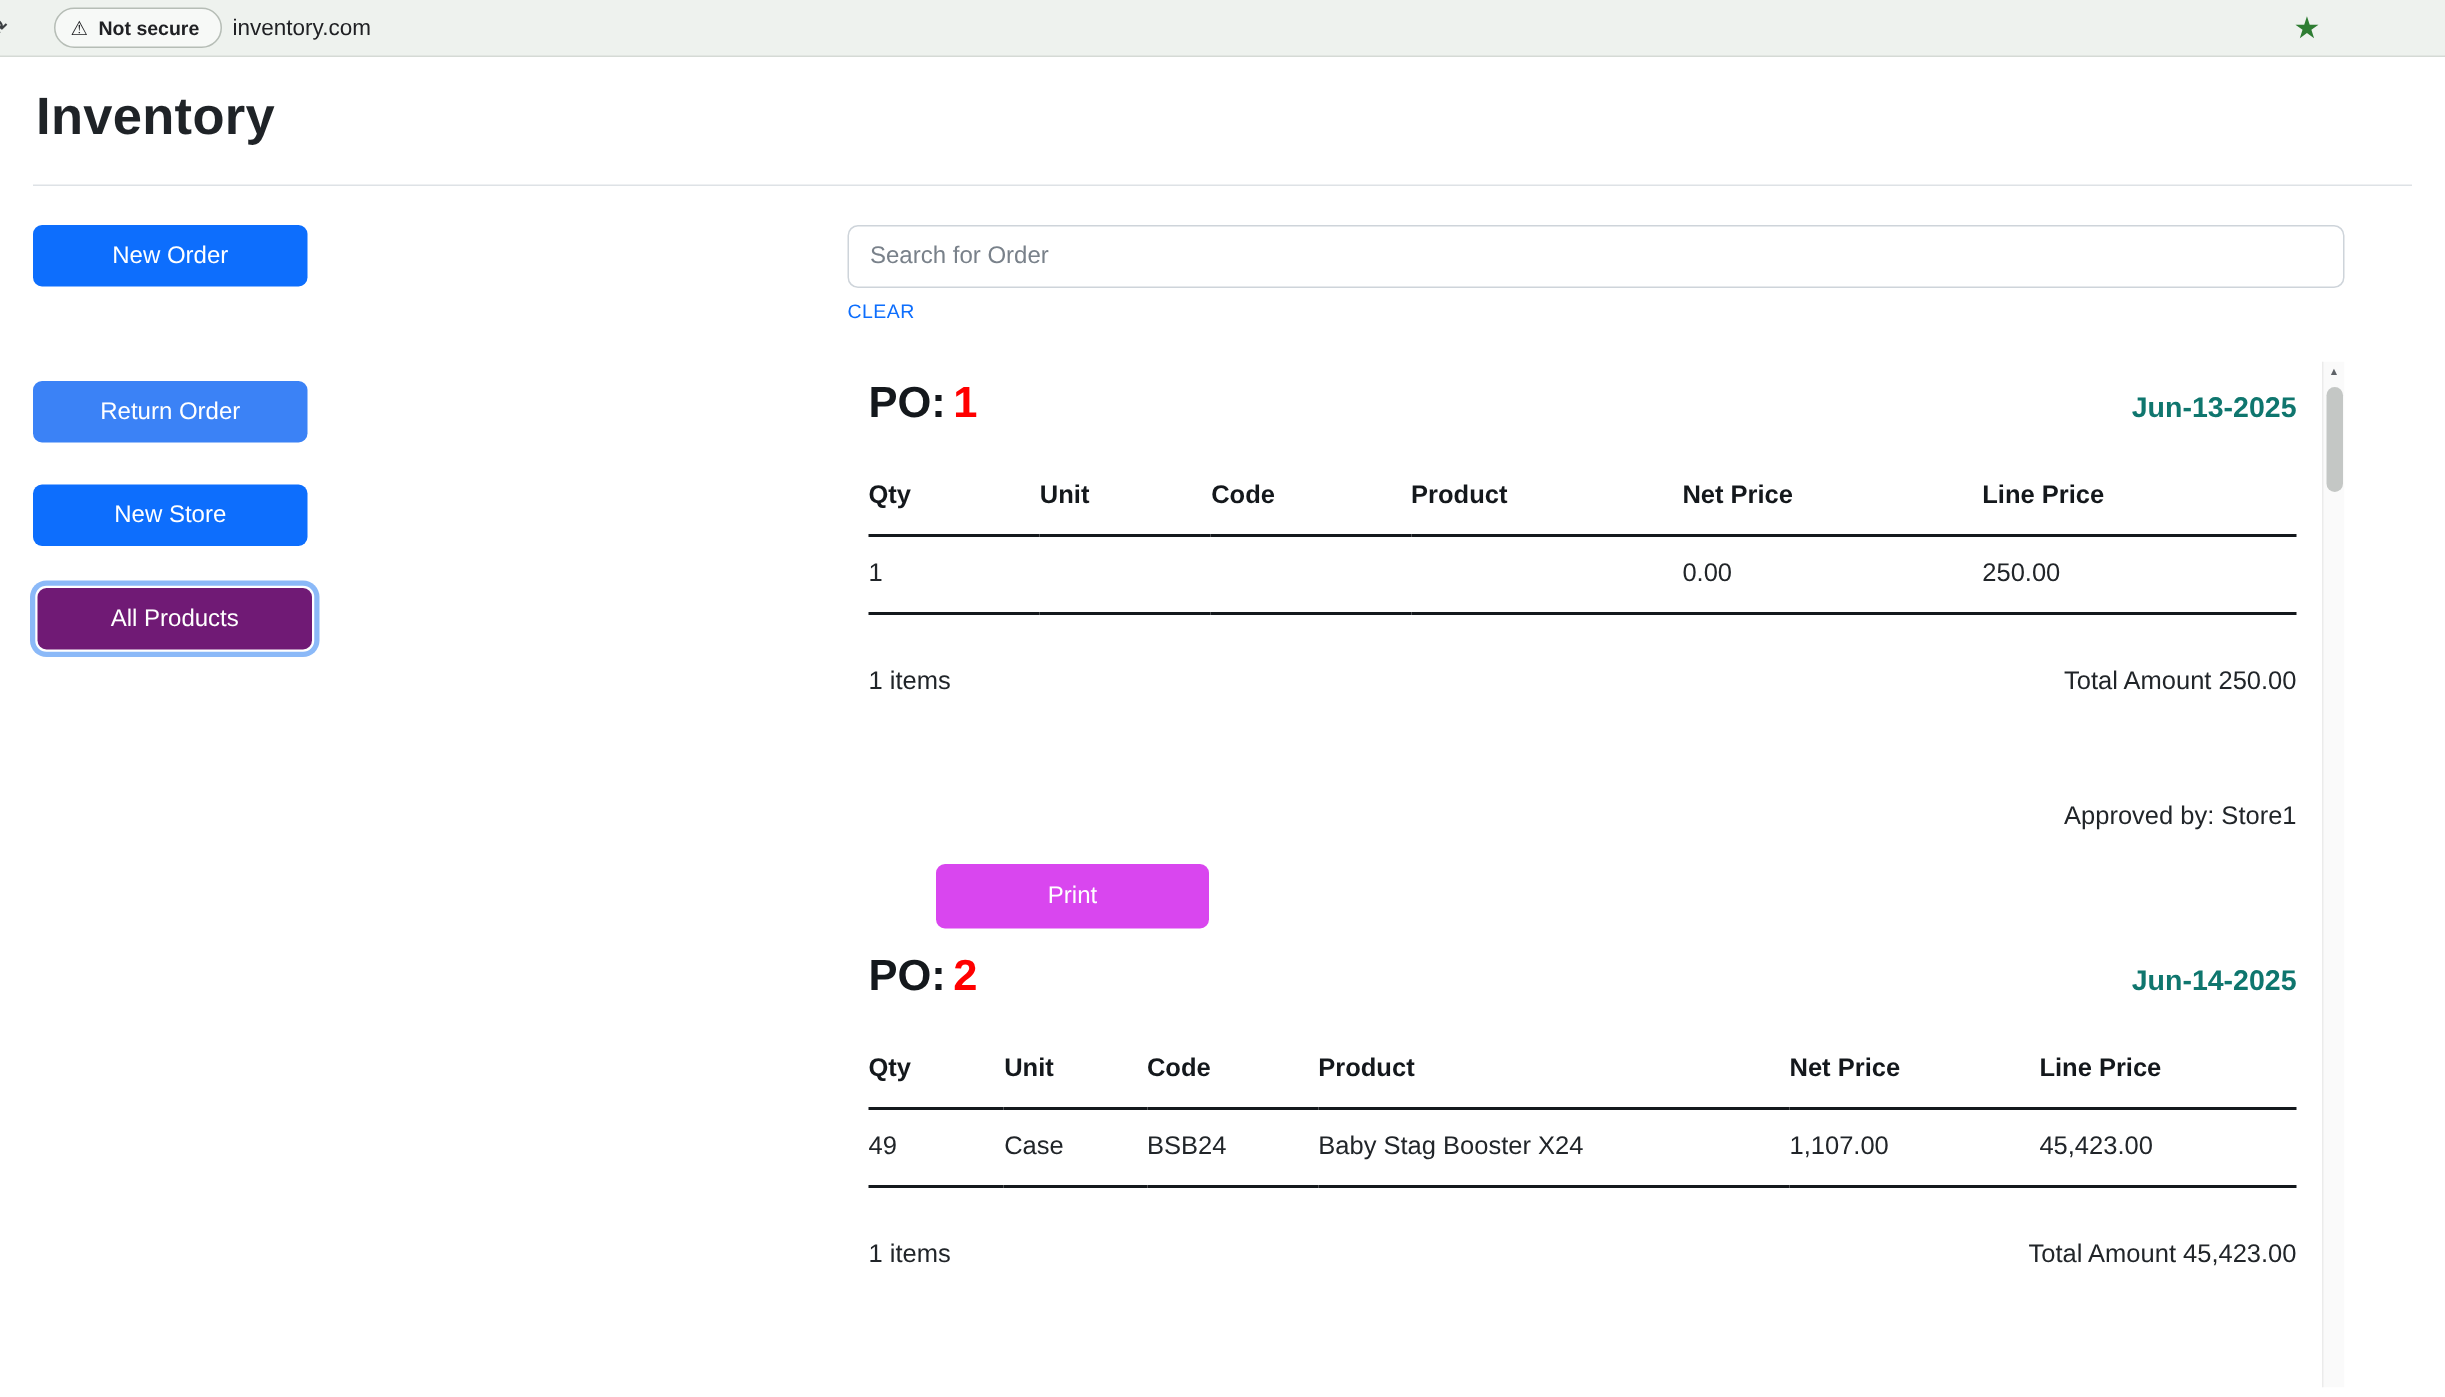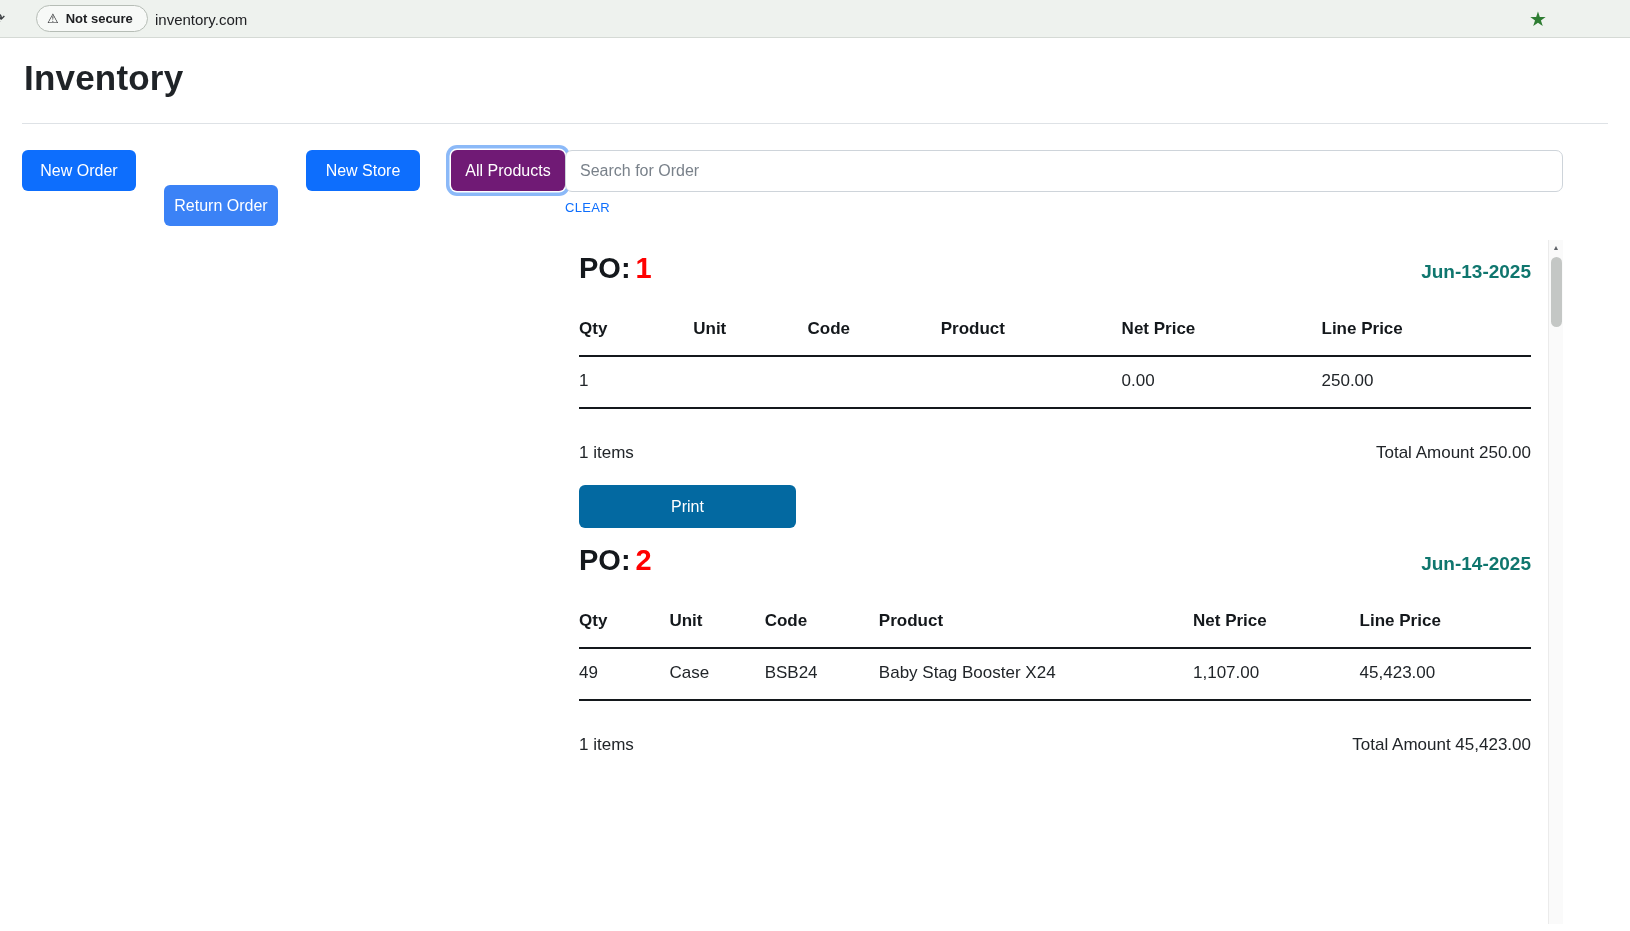--- a/index.html
+++ b/index.html
@@ -23,21 +23,21 @@
   .chip-label { font-size:13px; font-weight:bold; color:#202124; }
   .url { position:absolute; left:155px; top:50%; transform:translateY(-50%); font-size:15px; color:#202124; }
   .star { position:absolute; left:1529px; top:50%; transform:translateY(-52%); font-size:20px; color:#2e7d32; }
 
   
   h1.page-title { margin:20px 0 0 24px; font-size:35px; font-weight:700; color:#1f2327; letter-spacing:.2px; }
   .rule { margin:25px 22px 0 22px; border-top:1px solid #dee2e6; }
   .content { display:flex; padding-left:22px; margin-top:26px; }
 
   
-  .sidebar { width:543px; flex:none; display:flex; flex-direction:row; gap:28px; align-items:flex-start; }
+  .sidebar { width:543px; flex:none; display:flex; flex-direction:column; gap:28px; align-items:flex-start; }
   .btn {
     width:183px; height:41px; border:none; border-radius:6px;
     color:#fff; font-size:16px; font-family:inherit; cursor:pointer;
   }
   .btn.primary { background:#0d6efd; }
   .btn.secondary { background:#3b82f6;margin-top:35px; }
   .btn.focused { background:#701a75; margin-left:3px; box-shadow:0 0 0 1.5px #ffffff, 0 0 0 5px #8bb9f8; }
 
   
   .main { width:998px; flex:none; }
@@ -60,23 +60,23 @@
 
   table.t { width:100%; border-collapse:collapse; margin-top:20px; table-layout:fixed; }
   .t th { text-align:left; font-size:17px; font-weight:700; color:#14181c; padding:14px 0 16px 0; border-bottom:2.5px solid #14181c; }
   .t td { font-size:17px; padding:14px 0 16px 0; border-bottom:2.5px solid #14181c; }
   .t1 .c1{width:12%} .t1 .c2{width:12%} .t1 .c3{width:14%} .t1 .c4{width:19%} .t1 .c5{width:21%} .t1 .c6{width:22%}
   .t2 .c1{width:9.5%} .t2 .c2{width:10%} .t2 .c3{width:12%} .t2 .c4{width:33%} .t2 .c5{width:17.5%} .t2 .c6{width:18%}
 
   .totals { display:flex; justify-content:space-between; margin-top:34px; font-size:17px; }
   .approved { text-align:right; margin-top:70px; font-size:17px; }
   .print {
-    display:block; margin-top:22px; width:217px; height:43px;
-    background:#0369a1; border:none; border-radius:6px;
-    color:#fff; font-size:16px; font-family:inherit; cursor:pointer;
+    display:block; margin-top:22px; width:182px; height:43px;
+    background:#d946ef; border:none; border-radius:6px;
+    color:#fff; font-size:16px; font-family:inherit; cursor:pointer;margin-left:45px;
   }
 
   
   .fake-scrollbar {
     position:absolute; top:0; right:0; width:15px; height:100%;
     background:#fafafa; border-left:1px solid #ebebeb; box-sizing:border-box;
   }
   .sb-up { height:15px; display:flex; align-items:center; justify-content:center; font-size:7px; color:#5f6368; }
   .sb-thumb { position:absolute; left:2px; top:17px; width:11px; height:70px; background:#c4c7c5; border-radius:6px; }
 </style>
@@ -146,20 +146,21 @@
                 <td></td>
                 <td>0.00</td>
                 <td>250.00</td>
               </tr>
             </tbody>
           </table>
           <div class="totals">
             <span>1 items</span>
             <span>Total Amount 250.00</span>
           </div>
+          <div class="approved">Approved by: Store1</div>
           <button class="print">Print</button>
         </div>
 
         <div class="order">
           <div class="order-head">
             <div class="po">
               <span>PO:</span><span class="po-num">2</span>
             </div>
             <div class="date">Jun-14-2025</div>
           </div>

